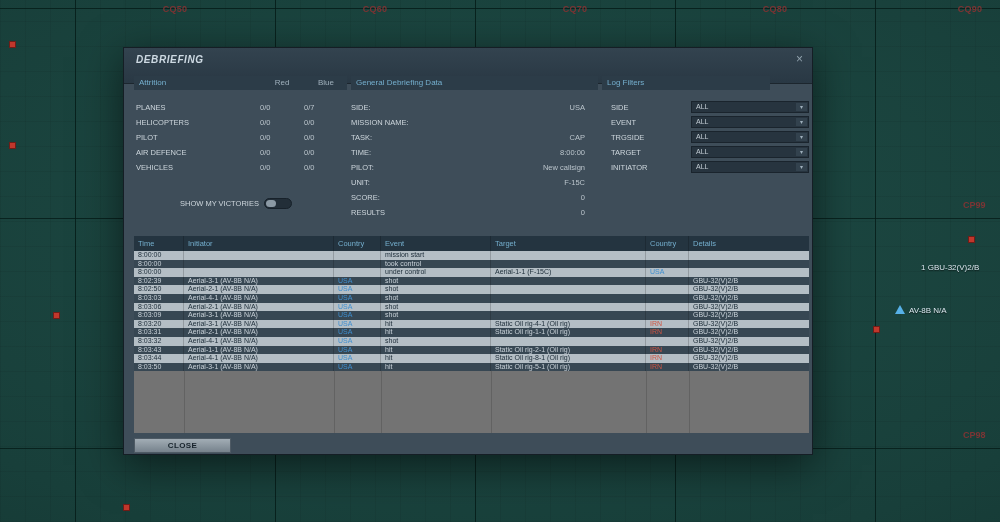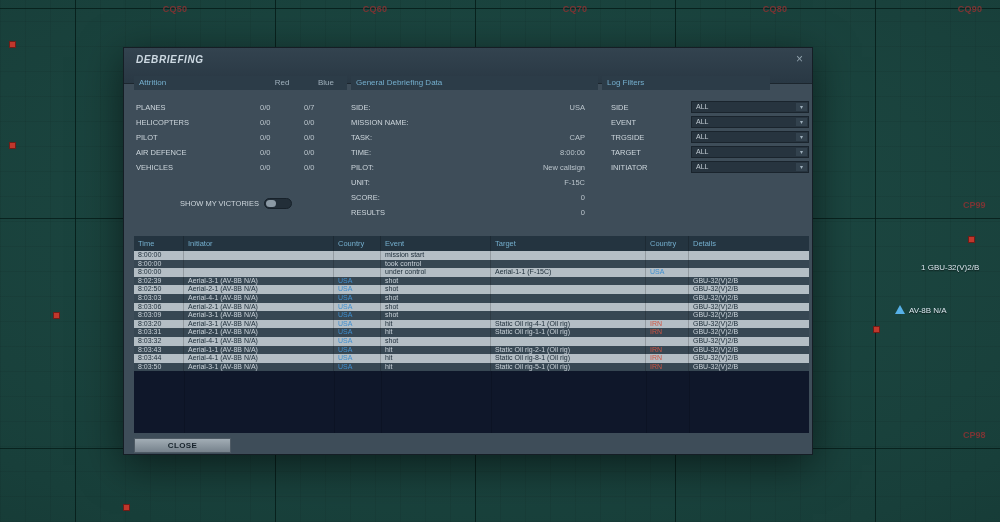--- a/index.html
+++ b/index.html
@@ -52,21 +52,21 @@
   .g-label { position:absolute; left:0; top:0; line-height:15px; font-size:7.5px; color:#cdd6dc; }
   .g-value { position:absolute; right:12px; top:0; line-height:15px; font-size:7.5px; color:#bac4cb; }
 
   .frow { position:relative; height:15px; }
   .f-label { position:absolute; left:9px; top:0; line-height:15px; font-size:7.5px; color:#cdd6dc; }
   .f-select { position:absolute; right:0; top:1px; width:118px; height:12px; background:#27343f;
     border:1px solid #1a242d; color:#c2ccd3; font-size:7px; line-height:10px; padding:0 14px 0 4px; }
   .f-arrow { position:absolute; right:1px; top:1px; width:11px; height:8px; background:#33424e;
     color:#9fb0bc; font-size:6px; line-height:8px; text-align:center; }
 
-  .ltable { position:absolute; left:10px; top:188px; width:675px; height:197px; background:#0f172a; }
+  .ltable { position:absolute; left:10px; top:188px; width:675px; height:197px; background:#737373; }
   .colline { position:absolute; top:15px; bottom:0; width:1px; background:rgba(0,0,0,.14); z-index:0; }
   .lhead { position:relative; z-index:1; display:flex; height:15px; line-height:15px; background:#243440;
     font-size:7.5px; color:var(--section-header,#74aecd); }
   .lrows { position:relative; z-index:1; }
   .lrow { display:flex; height:8.6px; line-height:8.6px; font-size:7px; }
   .lrow:nth-of-type(odd)  { background:#b4bec5; color:#20303c; }
   .lrow:nth-of-type(even) { background:#374753; color:#c9d2d9; }
   .c { padding:0 4px; overflow:hidden; white-space:nowrap; border-right:1px solid rgba(0,0,0,.18); }
   .c-time   { width:50px; }
   .c-init   { width:150px; }

